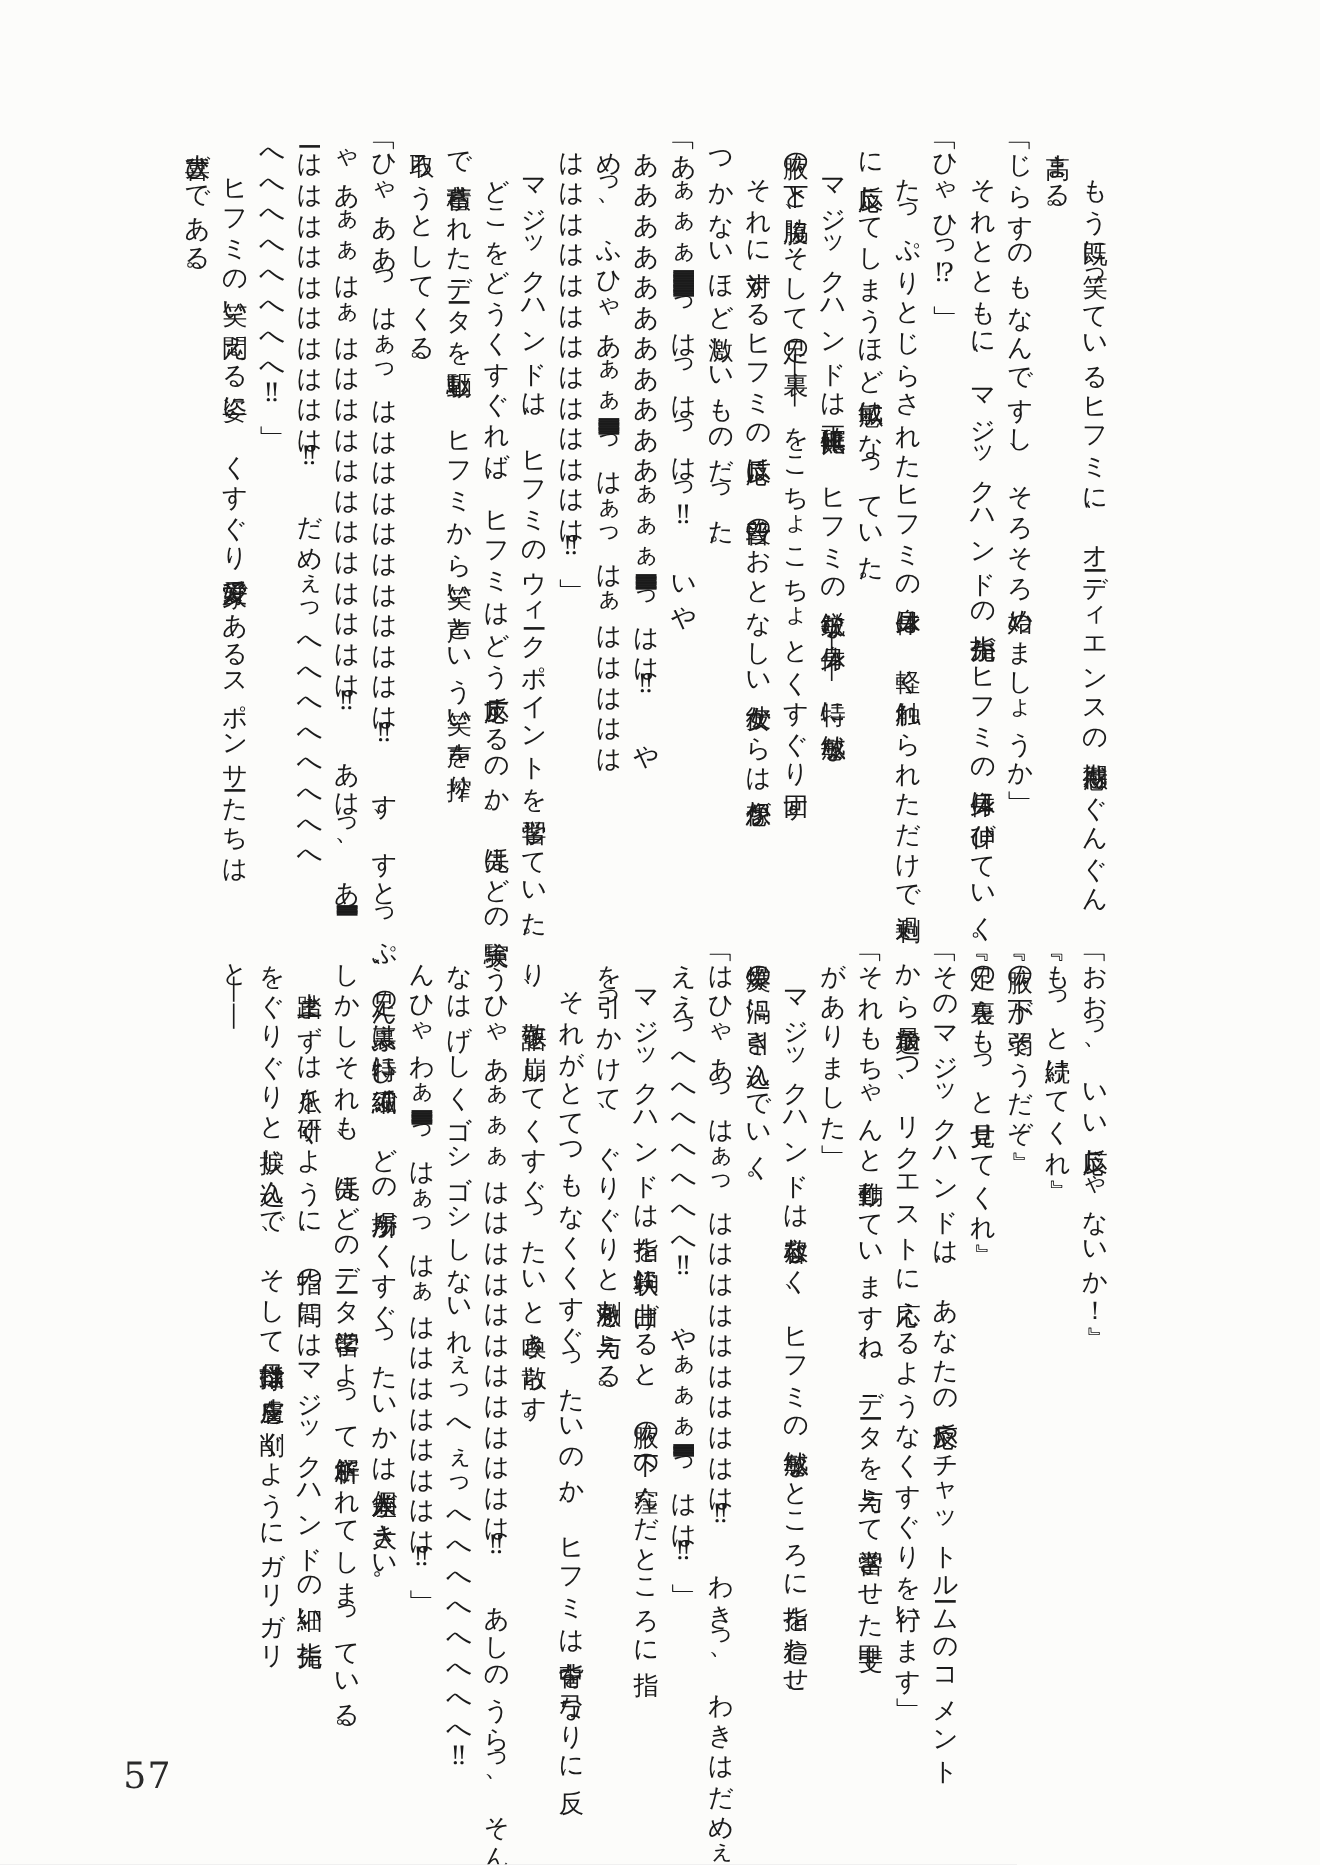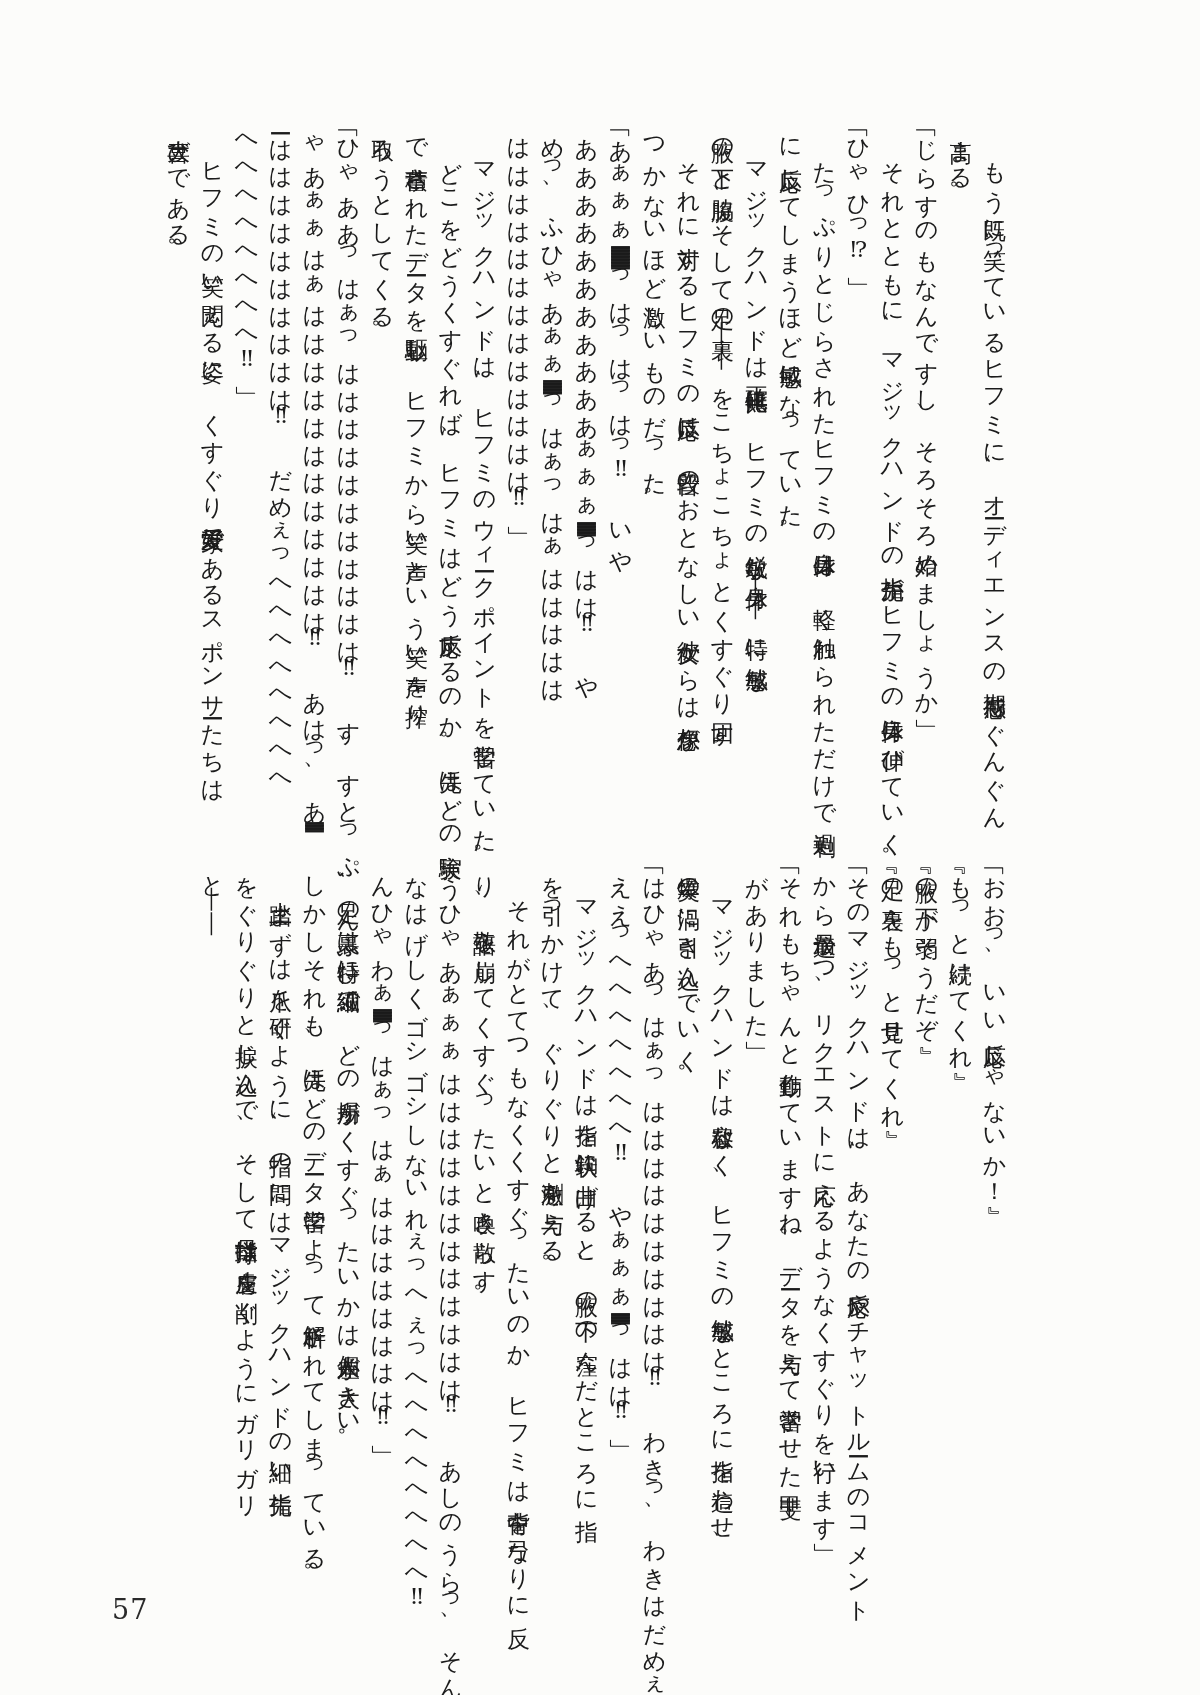--- a/index.html
+++ b/index.html
@@ -19,21 +19,21 @@
     line-height:34px;
     letter-spacing:1.5px;
     white-space:nowrap;
   }
   .vline{display:block;}
   #block-top{top:122px;right:188px;}
   #block-bottom{top:860px;right:188px;}
   #page-number{
     position:absolute;
     left:112px;top:1594px;
-    font-size:27px;
+    font-size:33px;
     color:#2a2a2a;
     letter-spacing:1px;
     font-family:"DejaVu Serif","Liberation Serif",serif;
   }
 </style>
 </head>
 <body>
 
 <div id="page">
   <div id="block-top" class="vblock">

